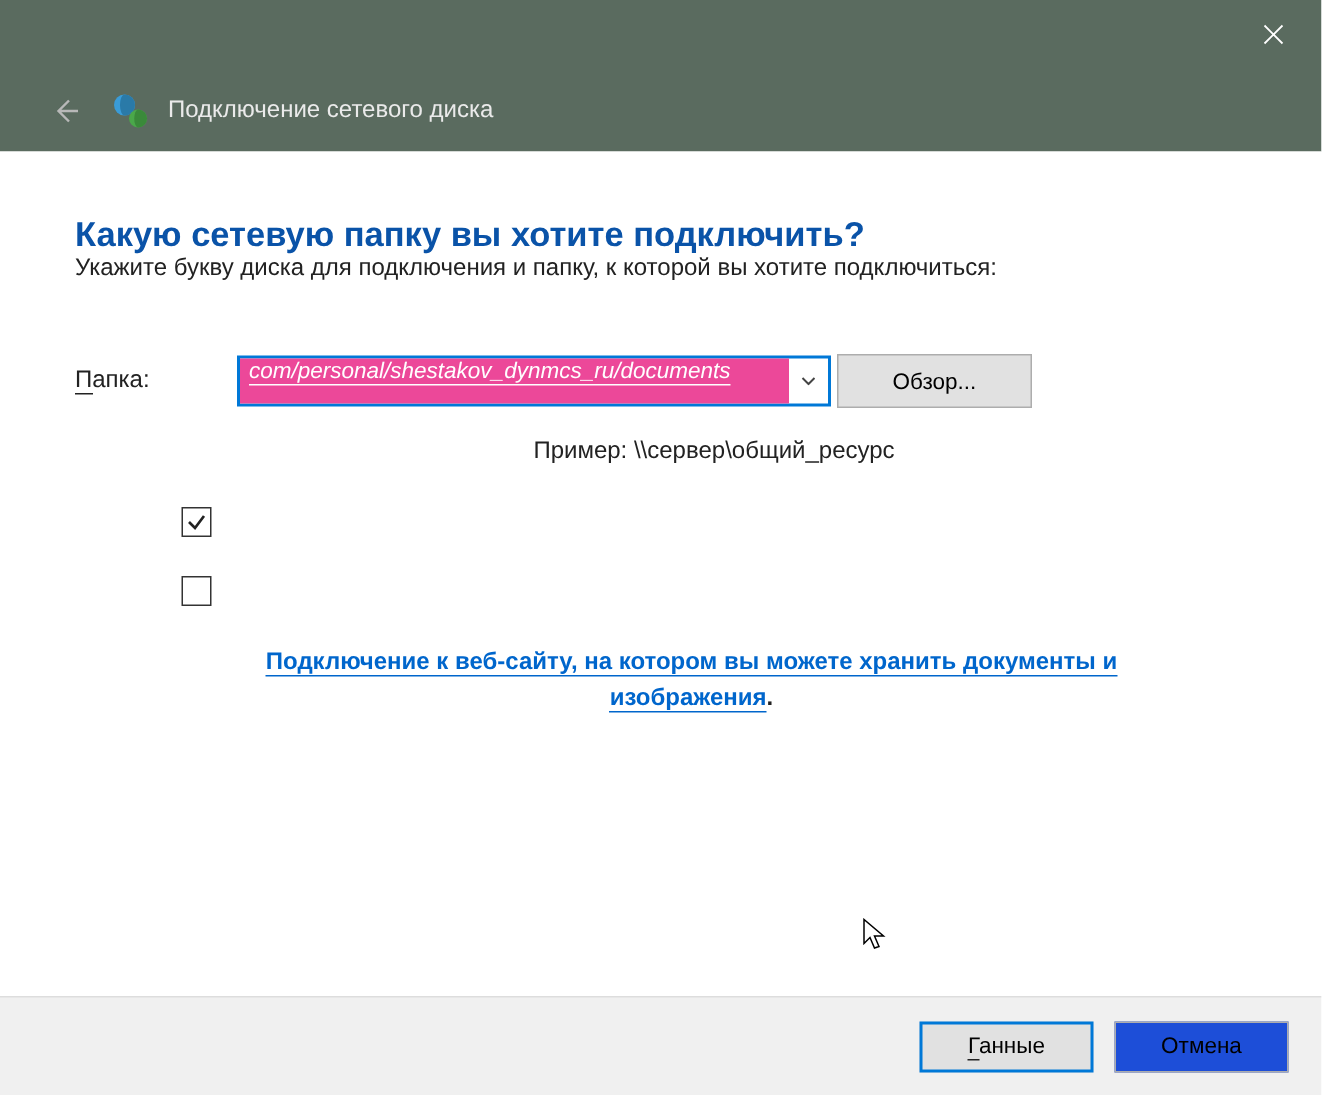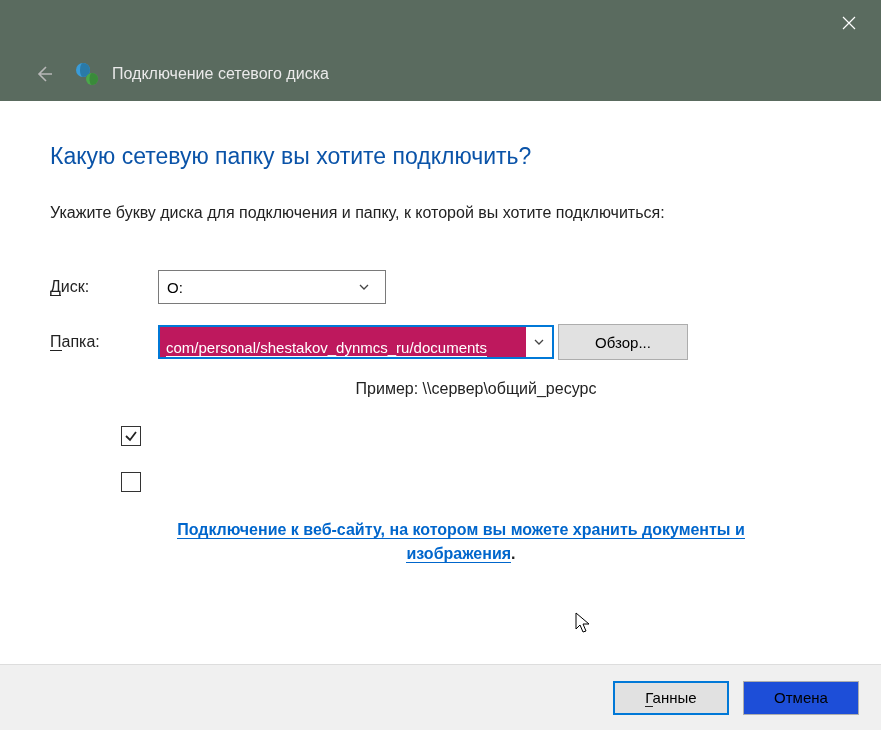--- a/index.html
+++ b/index.html
@@ -51,22 +51,21 @@
     color: #eaeaea;
   }
   .content {
     background: #fff;
     padding: 42px 50px 20px 50px;
     height: calc(100% - 46px - 55px - 66px);
   }
   .main-heading {
     color: #0a53a8;
     font-size: 23px;
-    font-weight: 400;
-    margin-bottom: 34px;
+    font-weight: 700;
   }
   .intro {
     font-size: 16px;
     color: #222;
     margin-bottom: 48px;
   }
   .form-row {
     display: flex;
     align-items: center;
     margin-bottom: 20px;
@@ -88,28 +87,29 @@
     font-size: 15px;
   }
   .select-box { width: 228px; }
   .combo-box {
     width: 396px;
     border: 2px solid #0078d7;
     padding: 0;
   }
   .combo-text {
     flex: 1;
-    background: #be185d;
+    background: #ec4899;
     color: #fff;
     height: 100%;
     display: flex;
-    align-items: flex-end;
+    align-items: flex-start;
     padding: 0 6px;
     overflow: hidden;
     white-space: nowrap;
+    font-style: italic;
   }
   .combo-text span { border-bottom: 1px solid #fff; }
   .dropdown-arrow {
     width: 26px;
     display: flex; align-items: center; justify-content: center;
     color: #444;
   }
   .browse-btn {
     margin-left: 4px;
     height: 36px;
@@ -203,31 +203,20 @@
       <path d="M18 12 A6 6 0 0 1 18 24 A2.5 6 0 0 1 18 12" fill="#3a8a3a"></path>
     </svg>
   </div>
   <div class="header-title">Подключение сетевого диска</div>
 </div>
 
 <div class="content">
   <h1 class="main-heading">Какую сетевую папку вы хотите подключить?</h1>
   <p class="intro">Укажите букву диска для подключения и папку, к которой вы хотите подключиться:</p>
 
-  <div class="form-row">
-    <div class="form-label"><span class="underline-first">Д</span><span>иск:</span></div>
-    <div class="select-box">
-      <span style="flex:1">O:</span>
-      <span class="dropdown-arrow">
-        <svg width="10" height="6" viewBox="0 0 10 6">
-            <path d="M1 1 L5 5 L9 1" stroke="#444" stroke-width="1.3" fill="none"></path>
-          </svg>
-      </span>
-    </div>
-  </div>
 
   <div class="form-row">
     <div class="form-label"><span class="underline-first">П</span><span>апка:</span></div>
     <div class="combo-box">
       <div class="combo-text">
           <span>com/personal/shestakov_dynmcs_ru/documents</span>
         </div>
       <span class="dropdown-arrow" style="background:#fff">
         <svg width="10" height="6" viewBox="0 0 10 6">
             <path d="M1 1 L5 5 L9 1" stroke="#444" stroke-width="1.3" fill="none"></path>

